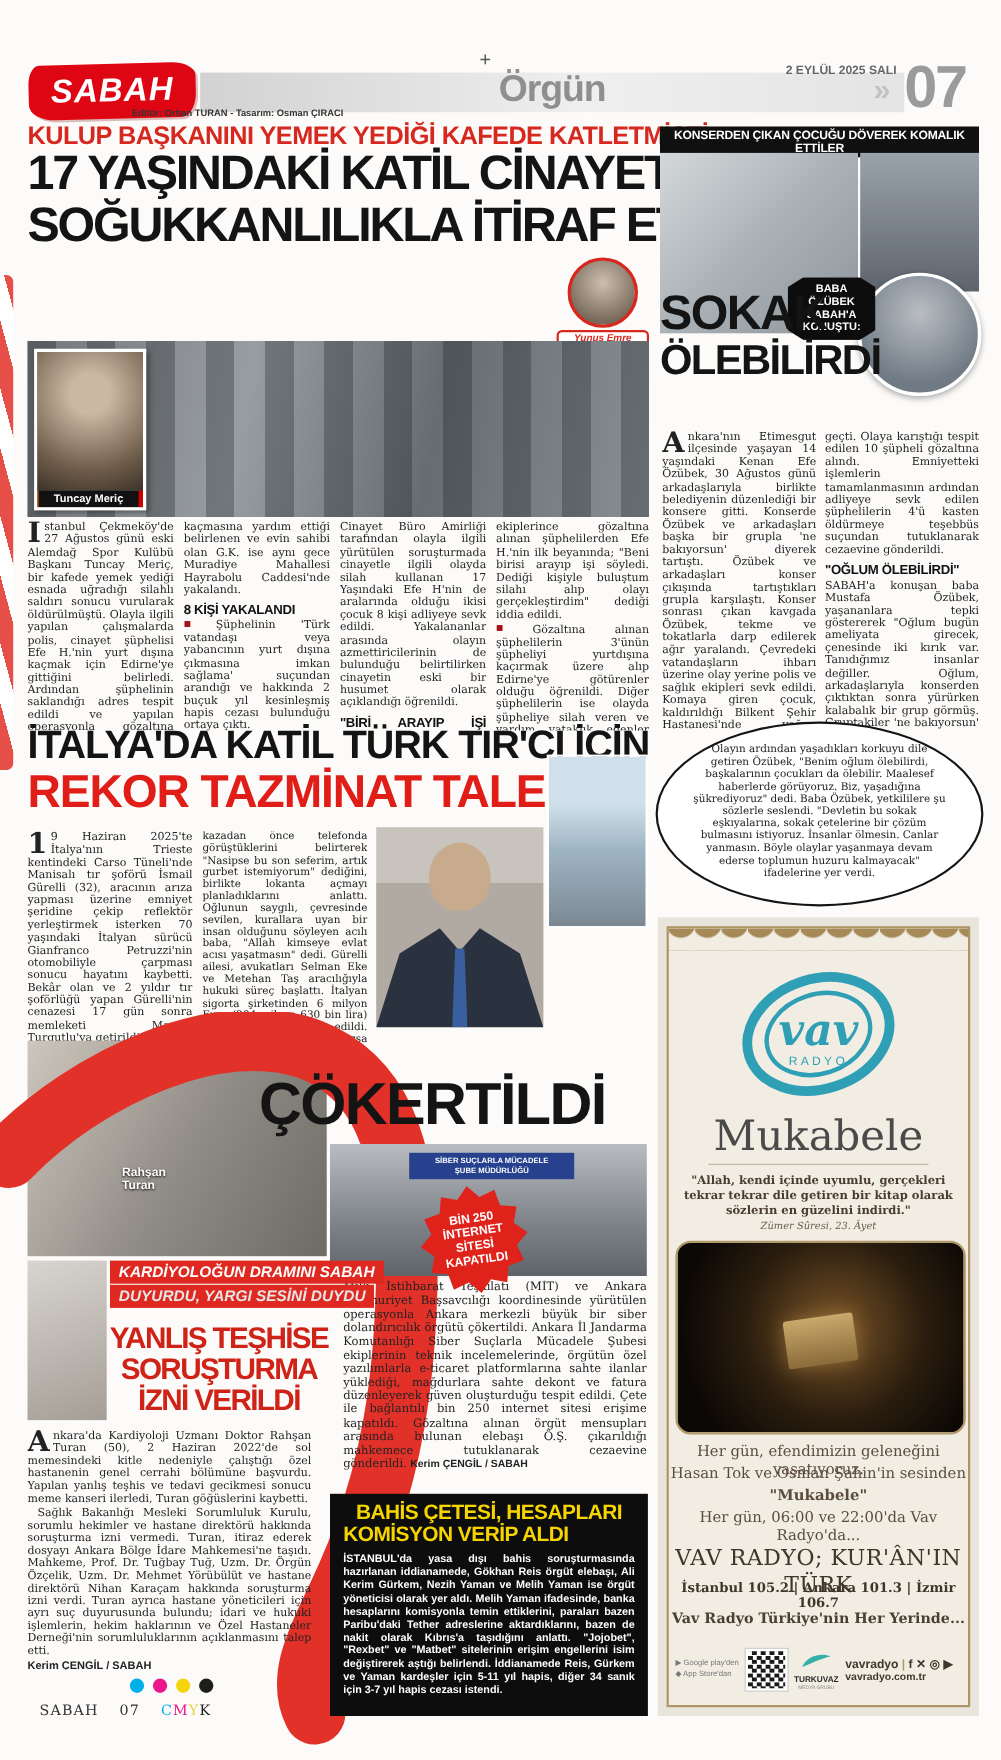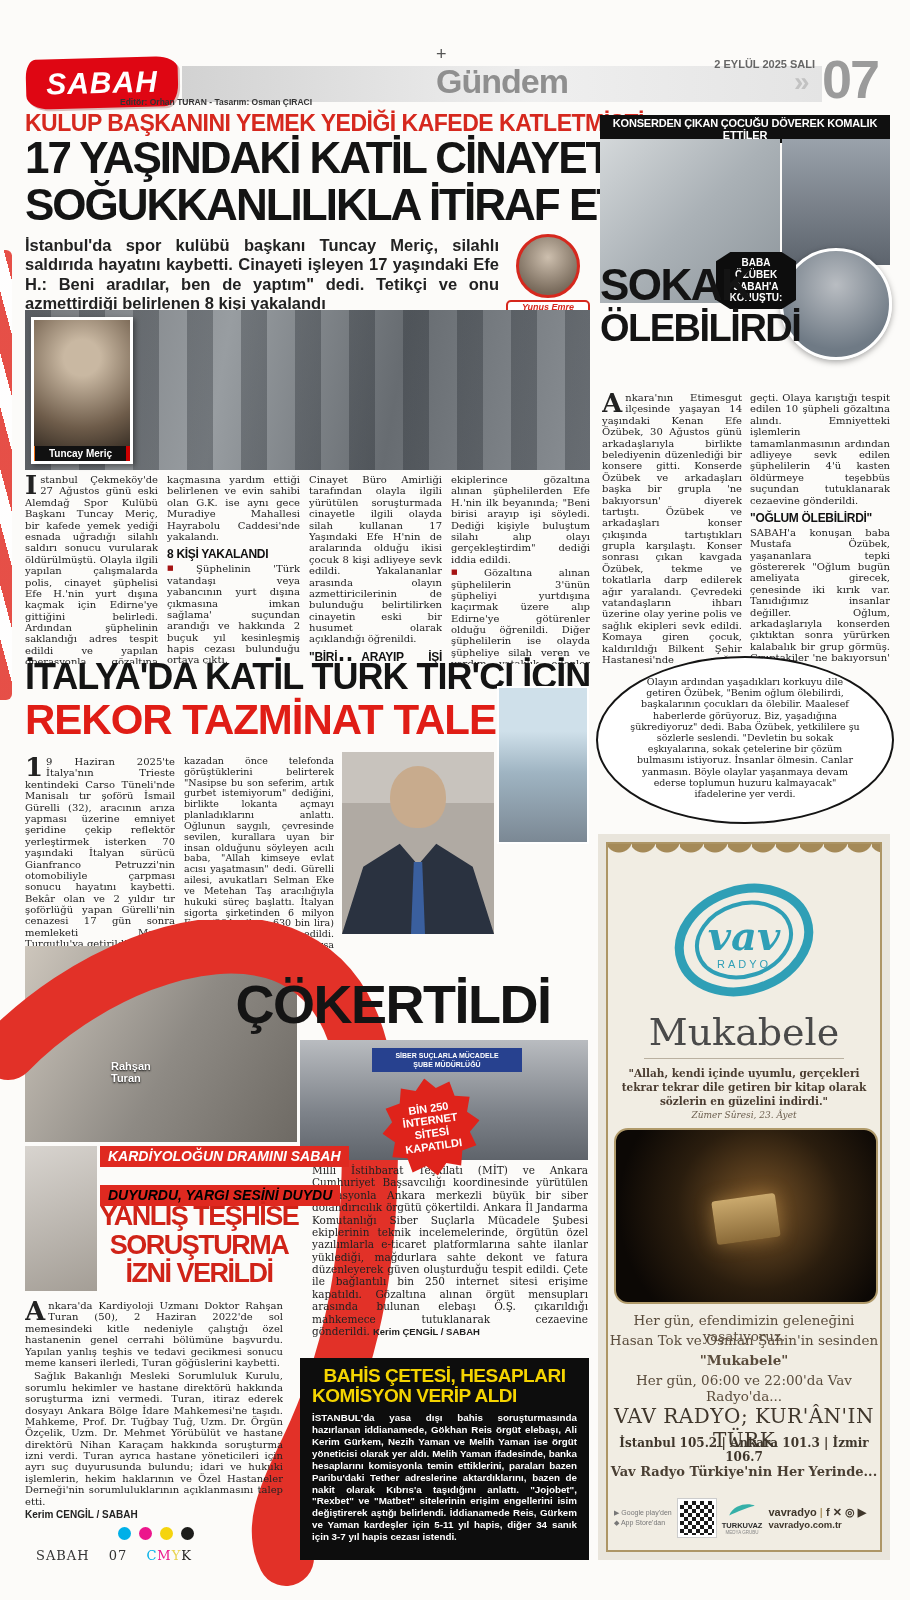--- a/index.html
+++ b/index.html
@@ -26,33 +26,32 @@
 </style>
 </head>
 <body>
 
 <div id="page">
 
   <div class="abs" style="left:436px;top:44px;font-size:18px;color:#555;">+</div>
   <div class="abs" style="left:448px;top:1530px;font-size:18px;color:#444;">+</div>
 
   <div class="abs" style="left:182px;top:66px;width:640px;height:36px;background:linear-gradient(90deg,#d2d2d2,#efefef 55%,#e4e4e4);"></div>
-  <div class="abs" style="left:182px;top:62px;width:640px;text-align:center;font-size:34px;font-weight:800;color:#8f8f8f;letter-spacing:-1px;">Gündem</div>
+  <div class="abs" style="left:182px;top:62px;width:640px;text-align:center;font-size:34px;font-weight:800;color:#8f8f8f;letter-spacing:-1px;">Örgün</div>
   <div class="abs" style="left:26px;top:58px;width:152px;height:50px;background:#df0613;border-radius:10px 22px 14px 24px/18px 12px 22px 14px;transform:rotate(-1.5deg);box-shadow:2px 2px 0 rgba(120,0,0,.25);text-align:center;line-height:50px;color:#fff;font-weight:900;font-style:italic;font-size:30px;letter-spacing:1px;">SABAH</div>
   <div class="abs" style="left:120px;top:97px;font-size:8.5px;color:#333;font-weight:700;">Editör: Orhan TURAN  -  Tasarım: Osman ÇIRACI</div>
   <div class="abs" style="left:600px;top:58px;width:215px;text-align:right;font-size:11px;font-weight:700;color:#666;">2 EYLÜL 2025 SALI</div>
   <div class="abs" style="left:794px;top:66px;font-size:28px;color:#c2c2c2;font-weight:700;">»</div>
   <div class="abs" style="left:822px;top:48px;font-size:54px;font-weight:700;color:#9b9b9b;letter-spacing:-2px;">07</div>
 
   <div class="abs" style="left:0;top:250px;width:12px;height:450px;background:repeating-linear-gradient(75deg,#e23128 0 16px,#fff 16px 30px);opacity:.85;border-radius:0 6px 6px 0;"></div>
 
   <div class="abs hl red" style="left:25px;top:112px;font-size:23px;letter-spacing:-.5px;">KULUP BAŞKANINI YEMEK YEDİĞİ KAFEDE KATLETMİŞTİ</div>
   <div class="abs hl" style="left:25px;top:137px;font-size:44px;letter-spacing:-2px;">17 YAŞINDAKİ KATİL CİNAYETİ</div>
   <div class="abs hl" style="left:25px;top:184px;font-size:44px;letter-spacing:-2px;">SOĞUKKANLILIKLA İTİRAF ETTİ</div>
-  <div class="abs j" style="left:25px;top:236px;width:474px;font-size:16.5px;line-height:1.18;font-weight:700;color:#222;">İstanbul'da spor kulübü başkanı Tuncay Meriç, silahlı saldırıda hayatını kaybetti. Cinayeti işleyen 17 yaşındaki Efe H.: Beni aradılar, ben de yaptım" dedi. Tetikçi ve onu azmettirdiği belirlenen 8 kişi yakalandı</div>
 
   <div class="abs" style="left:506px;top:234px;width:84px;text-align:center;">
     <div style="width:58px;height:58px;margin:0 auto;border-radius:50%;border:3px solid #d6281e;background:radial-gradient(circle at 50% 35%,#cdbfae,#77695a 75%);"></div>
     <div class="pre" style="margin-top:2px;border:2px solid #d6281e;border-radius:5px;background:#fff;color:#d6281e;font-size:9px;font-weight:800;font-style:italic;line-height:1.1;padding:1px 0;">Yunus Emre
 KAYAK</div>
     <div style="background:#111;color:#fff;font-size:8px;font-weight:800;letter-spacing:1px;padding:1px 0;border-radius:0 0 4px 4px;">SABAH</div>
   </div>
 
   <div class="abs ph" style="left:25px;top:310px;width:565px;height:160px;background:linear-gradient(100deg,#74777b,#989da1 35%,#676c71 65%,#8a8f94);">
     <div style="position:absolute;inset:0;background:repeating-linear-gradient(90deg,rgba(25,30,36,.30) 0 26px,rgba(255,255,255,0) 26px 54px);"></div>
@@ -146,21 +145,21 @@
 SİTESİ
 KAPATILDI</div>
   </div>
   <div class="abs colstack ser j" style="left:312px;top:1164px;width:276px;height:198px;z-index:3;">
     <p style="font-size:10.5px;line-height:1.18;"><span>Milli İstihbarat Teşkilatı (MİT) ve Ankara Cumhuriyet Başsavcılığı koordinesinde yürütülen operasyonla Ankara merkezli büyük bir siber dolandırıcılık örgütü çökertildi. Ankara İl Jandarma Komutanlığı Siber Suçlarla Mücadele Şubesi ekiplerinin teknik incelemelerinde, örgütün özel yazılımlarla e-ticaret platformlarına sahte ilanlar yüklediği, mağdurlara sahte dekont ve fatura düzenleyerek güven oluşturduğu tespit edildi. Çete ile bağlantılı bin 250 internet sitesi erişime kapatıldı. Gözaltına alınan örgüt mensupları arasında bulunan elebaşı Ö.Ş. çıkarıldığı mahkemece tutuklanarak cezaevine gönderildi.</span><span class="inb">Kerim ÇENGİL / SABAH</span></p>
   </div>
 
   <div class="abs ph" style="left:25px;top:1146px;width:72px;height:145px;z-index:3;background:linear-gradient(160deg,#d8d4cf,#a49e96);"></div>
   <div class="abs" style="left:100px;top:1146px;z-index:3;">
     <div style="display:inline-block;background:#df2920;color:#fff;font-weight:800;font-style:italic;font-size:14px;padding:2px 8px 3px;">KARDİYOLOĞUN DRAMINI SABAH</div><br>
-    <div style="display:inline-block;background:#df2920;color:#000000;font-weight:800;font-style:italic;font-size:14px;padding:2px 8px 3px;margin-top:18px;">DUYURDU, YARGI SESİNİ DUYDU</div>
+    <div style="display:inline-block;background:#df2920;color:#e5e5e5;font-weight:800;font-style:italic;font-size:14px;padding:2px 8px 3px;margin-top:1px;">DUYURDU, YARGI SESİNİ DUYDU</div>
   </div>
   <div class="abs pre hl" style="left:98px;top:1202px;width:202px;text-align:center;font-size:27px;line-height:1.06;color:#d02318;z-index:3;">YANLIŞ TEŞHİSE
 SORUŞTURMA
 İZNİ VERİLDİ</div>
   <div class="abs colstack ser j" style="left:25px;top:1300px;width:258px;height:218px;z-index:3;">
     <p class="drop">Ankara'da Kardiyoloji Uzmanı Doktor Rahşan Turan (50), 2 Haziran 2022'de sol memesindeki kitle nedeniyle çalıştığı özel hastanenin genel cerrahi bölümüne başvurdu. Yapılan yanlış teşhis ve tedavi gecikmesi sonucu meme kanseri ilerledi, Turan göğüslerini kaybetti.</p>
     <p style="text-indent:9px;">Sağlık Bakanlığı Mesleki Sorumluluk Kurulu, sorumlu hekimler ve hastane direktörü hakkında soruşturma izni vermedi. Turan, itiraz ederek dosyayı Ankara Bölge İdare Mahkemesi'ne taşıdı. Mahkeme, Prof. Dr. Tuğbay Tuğ, Uzm. Dr. Örgün Özçelik, Uzm. Dr. Mehmet Yörübülüt ve hastane direktörü Nihan Karaçam hakkında soruşturma izni verdi. Turan ayrıca hastane yöneticileri için ayrı suç duyurusunda bulundu; idari ve hukuki işlemlerin, hekim haklarının ve Özel Hastaneler Derneği'nin sorumluluklarının açıklanmasını talep etti.</p>
     <div class="byl">Kerim ÇENGİL / SABAH</div>
   </div>
   <div class="abs" style="left:118px;top:1526px;z-index:3;">

